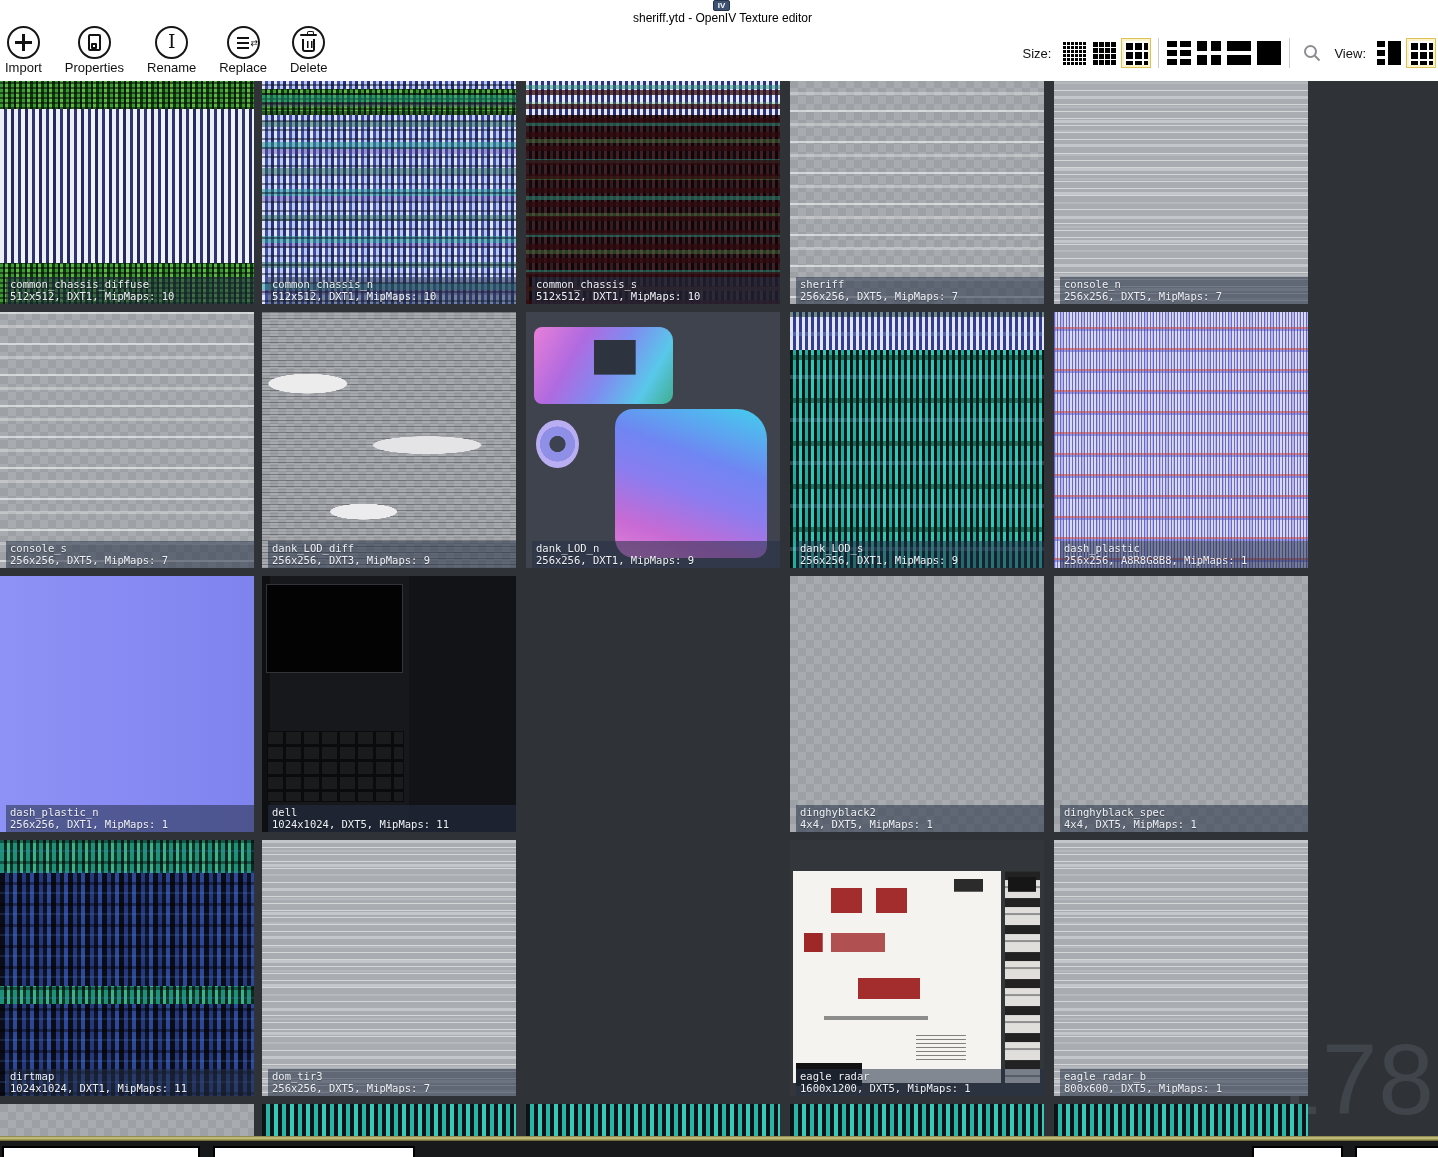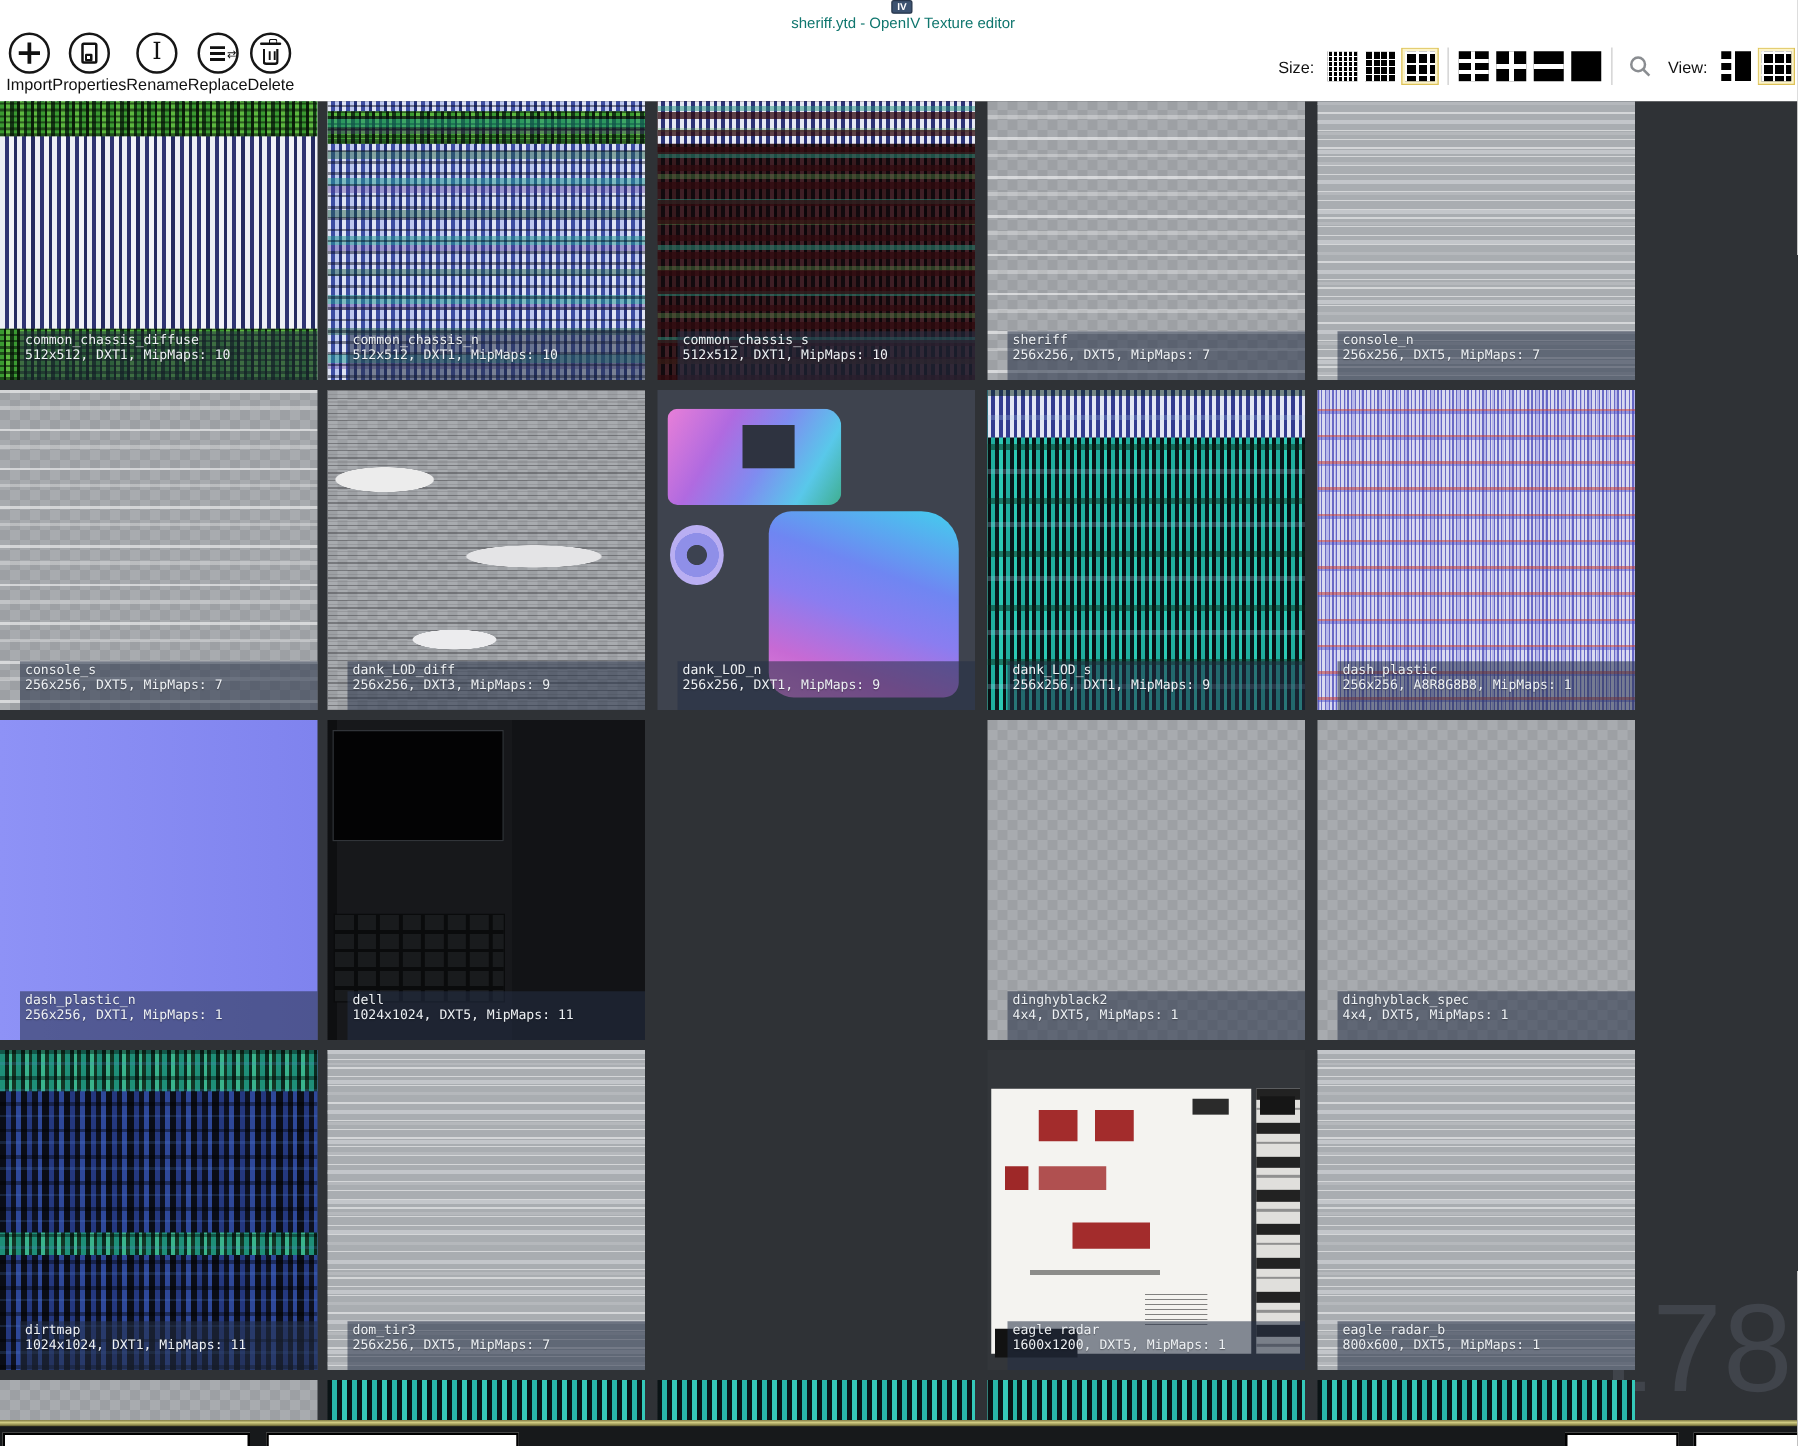--- a/index.html
+++ b/index.html
@@ -6,30 +6,30 @@
   html,body { width:1438px; height:1157px; overflow:hidden; background:#fff;
               font-family:"Liberation Sans", sans-serif; }
   .window { position:relative; width:1438px; height:1157px; background:#fff; overflow:hidden; }
 
   
   .titlebar { position:absolute; top:0; left:0; right:0; height:25px; background:#fff;
               display:flex; align-items:center; padding-left:5px;flex-direction:column; }
   .appicon { width:17px; height:16px; background:#3c5270; color:#fff; font-size:8px; font-weight:bold;
              display:flex; align-items:center; justify-content:center; border-radius:2px;
              border:1px solid #25344a; }
-  .titletext { margin-left:2px; font-size:12px; color:#0f766e; }
+  .titletext { margin-left:2px; font-size:12px; color:#000000; }
   .winbtns { margin-left:auto; display:flex; height:25px; }
   .winbtn { width:45px; height:25px; display:flex; align-items:center; justify-content:center; cursor:default; }
   .wb-min { width:10px; height:1px; background:#222; display:block; }
   .wb-max { width:9px; height:9px; border:1px solid #222; display:block; }
   .wb-close { font-size:12px; color:#222; line-height:1; }
 
   
   .toolbar { position:absolute; top:25px; left:0; right:0; height:56px; background:#fff; }
-  .tb-left { position:absolute; left:5px; top:1px; display:flex; }
+  .tb-left { position:absolute; left:5px; top:1px; display:flex; gap:23px; }
   .tbtn { display:flex; flex-direction:column; align-items:center; cursor:default; }
   .tbtn .circ { width:33px; height:33px; border:2px solid #161616; border-radius:50%;
                 display:flex; align-items:center; justify-content:center; background:#fff; }
   .tbtn .lbl { font-size:13px; color:#111; margin-top:1px; }
 
   .ic-plus { position:relative; width:17px; height:17px; }
   .ic-plus::before { content:""; position:absolute; left:0; right:0; top:7px; height:3px; background:#111; }
   .ic-plus::after  { content:""; position:absolute; top:0; bottom:0; left:7px; width:3px; background:#111; }
   .ic-props { width:13px; height:17px; border:2px solid #111; border-radius:2px; position:relative; }
   .ic-props::after { content:""; position:absolute; left:50%; top:52%; width:6px; height:6px;
@@ -76,21 +76,21 @@
   .searchbtn { margin:0 12px 0 8px; display:flex; align-items:center; }
 
   
   .content { position:absolute; top:81px; left:0; right:0; bottom:0; background:#2f3236; overflow:hidden; }
   .count { position:absolute; right:3px; bottom:28px; font-size:100px; line-height:1; color:#40444b;
            letter-spacing:1px; z-index:0; }
   .grid { position:absolute; inset:0; z-index:1; }
   .tile { position:absolute; width:254px; height:256px; }
   .thumb { position:absolute; inset:0; overflow:hidden; }
   .d { display:none; position:absolute; }
-  .cap { position:absolute; left:16px; right:0; bottom:0; height:39px; padding:1px 4px 2px;
+  .cap { position:absolute; left:6px; right:0; bottom:0; height:27px; padding:1px 4px 2px;
          background:rgba(36,47,69,.55); color:#eef1f4; z-index:2;
          font-family:"DejaVu Sans Mono", monospace; font-size:10.5px; line-height:12px;
          white-space:nowrap; overflow:hidden; text-shadow:0 1px 1px rgba(0,0,0,.35); }
 
   
   .t-checker, .t-checker-streak, .t-checker-lines, .t-checker-dot, .t-checker-square {
     background:conic-gradient(#a8abaf 25%, #9da0a4 0 50%, #a8abaf 0 75%, #9da0a4 0) 0 0/16px 16px; }
   .t-checker-streak .d1 { display:block; inset:0;
     background:repeating-linear-gradient(180deg,rgba(255,255,255,.55) 0 2px,transparent 2px 13px,
                rgba(255,255,255,.3) 13px 16px,transparent 16px 31px); }

